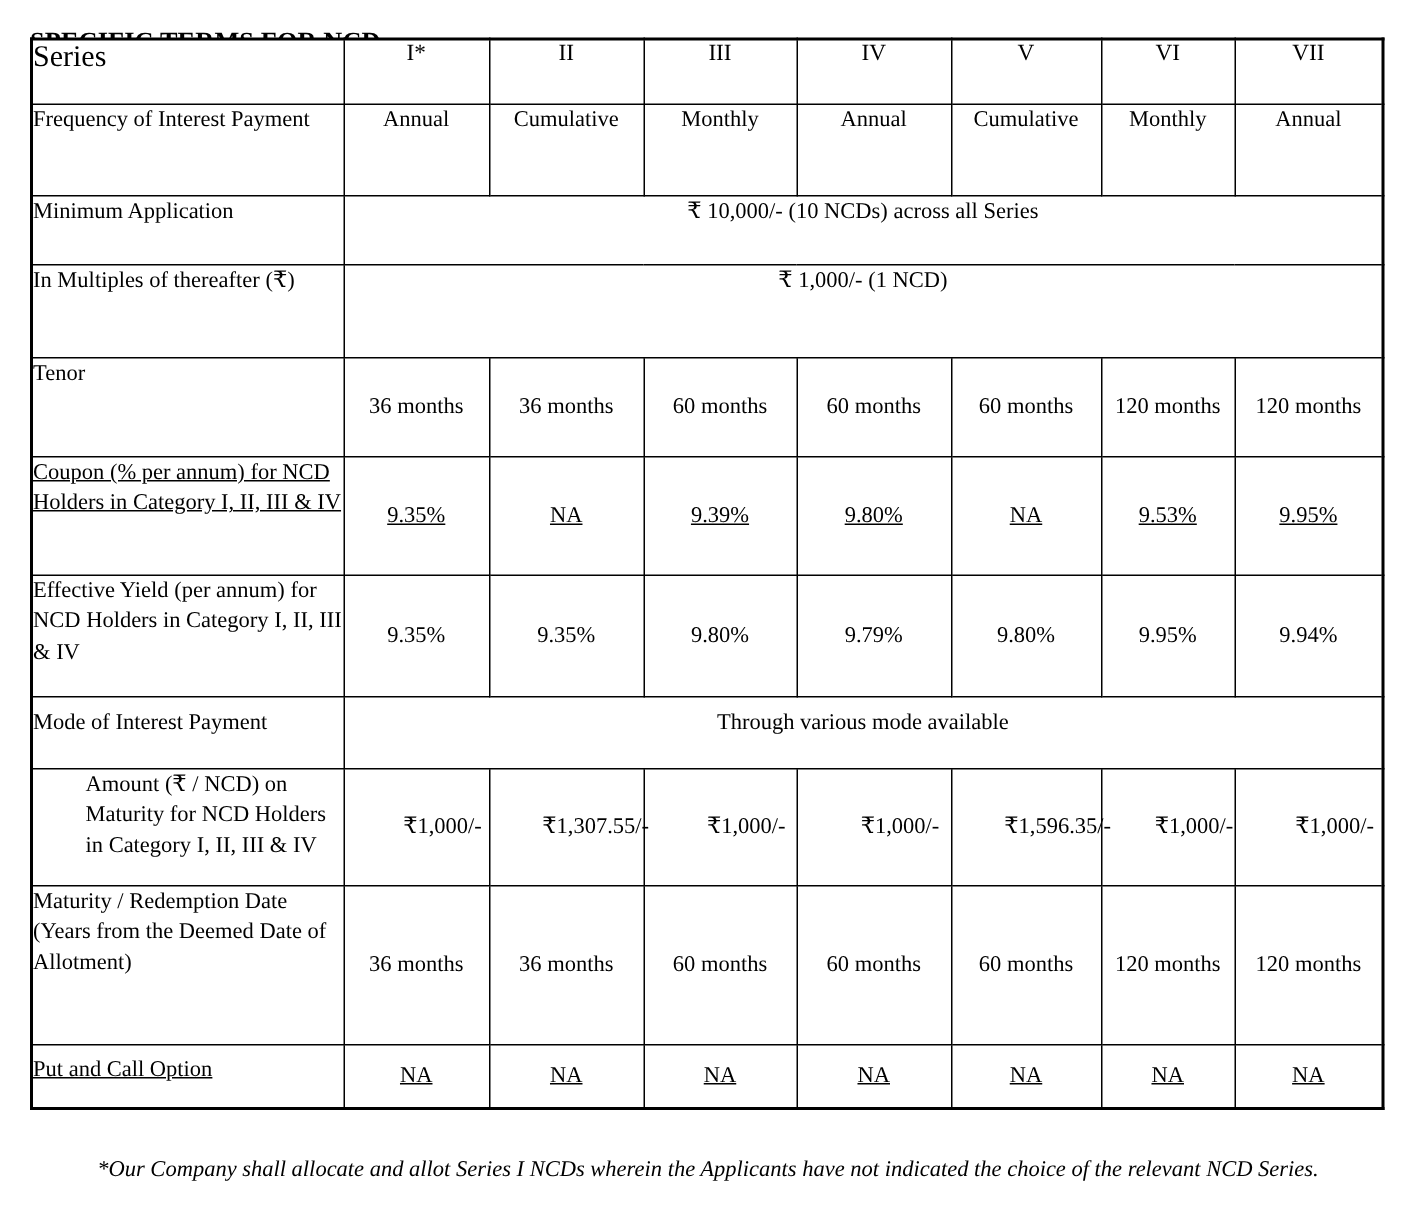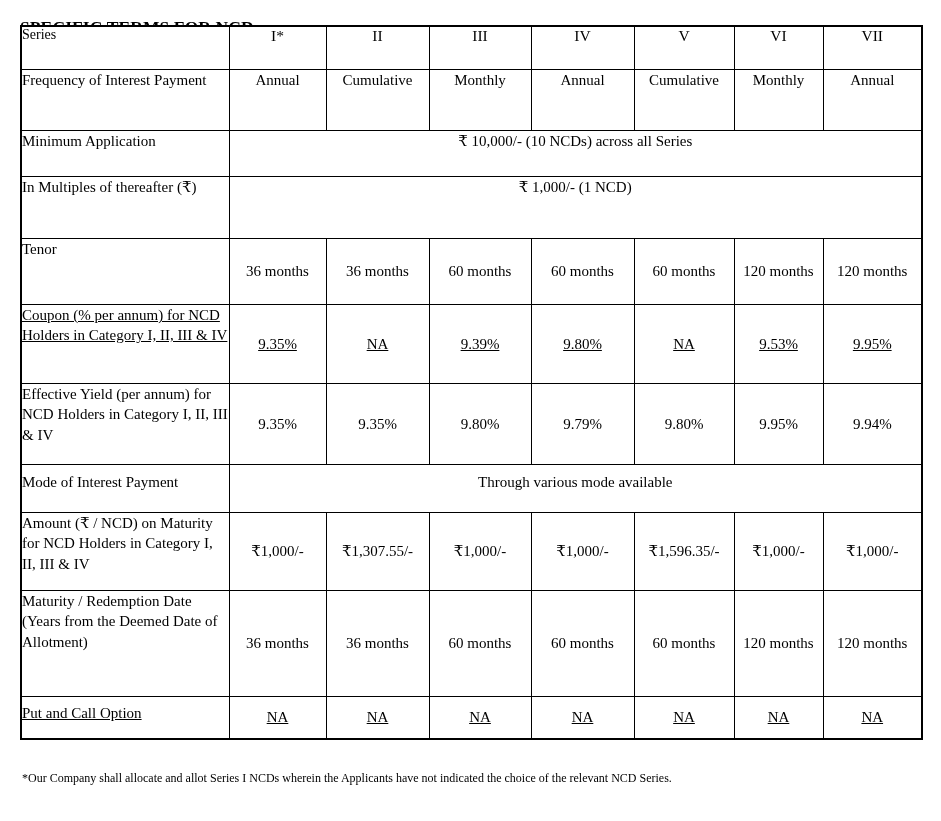--- a/index.html
+++ b/index.html
@@ -62,21 +62,21 @@
 
   thead th {
     background: #a9a9a9;
     height: 42px;
     font-weight: bold;
     vertical-align: top;
   }
   .hd-series {
     padding: 8px 0 0 8px;
     text-align: left;
-    font-size: 14px;
+    font-size: 20px;
   }
   .hd-num {
     padding: 7px 0 0 0;
     text-align: center;
     font-size: 15.5px;
   }
 
   .lab {
     padding: 9px 6px 4px 8px;
     text-align: left;
@@ -110,40 +110,41 @@
 
   
   tr.r-freq td      { height: 60px; }
   tr.r-min td       { height: 45px; }
   tr.r-face td      { height: 52px; }
   tr.r-mult td      { height: 61px; }
   tr.r-tenor td     { height: 65px; }
   tr.r-coupon td    { height: 78px; text-decoration: underline; }
   tr.r-yield td     { height: 80px; }
   tr.r-mode td      { height: 40px; }
-  tr.r-amount td    { height: 77px; }
+  tr.r-amount td    { height: 77px; padding-left: 35px; }
   tr.r-maturity td  { height: 105px; }
   tr.r-put td       { height: 35px; text-decoration: underline; }
 
   tr.r-tenor .val, tr.r-maturity .val { vertical-align: middle; padding-top: 0; }
   tr.r-coupon .val, tr.r-yield .val, tr.r-amount .val { vertical-align: middle; padding-top: 0; }
   tr.r-put .val { vertical-align: middle; padding-top: 0; }
   tr.r-put .lab { padding-top: 6px; }
   tr.r-mode .lab { padding-top: 7px; }
   tr.r-min .lab { padding-top: 0; }
   tr.r-mode .merged { padding-top: 7px; }
 
   .footnote {
     position: absolute;
     left: 22px;
     top: 770px;
     width: 900px;
-    font-size: 12px;
+    font-style: italic;
+    font-size: 15px;
     line-height: 1.45;
-    text-align: left;
+    text-align: center;
   }
 </style>
 </head>
 <body>
 
 <div class="page">
 
   <div class="doc-title"><span>SPECIFIC TERMS FOR NCD</span><span class="sc">s</span></div>
 
   <table class="terms">

